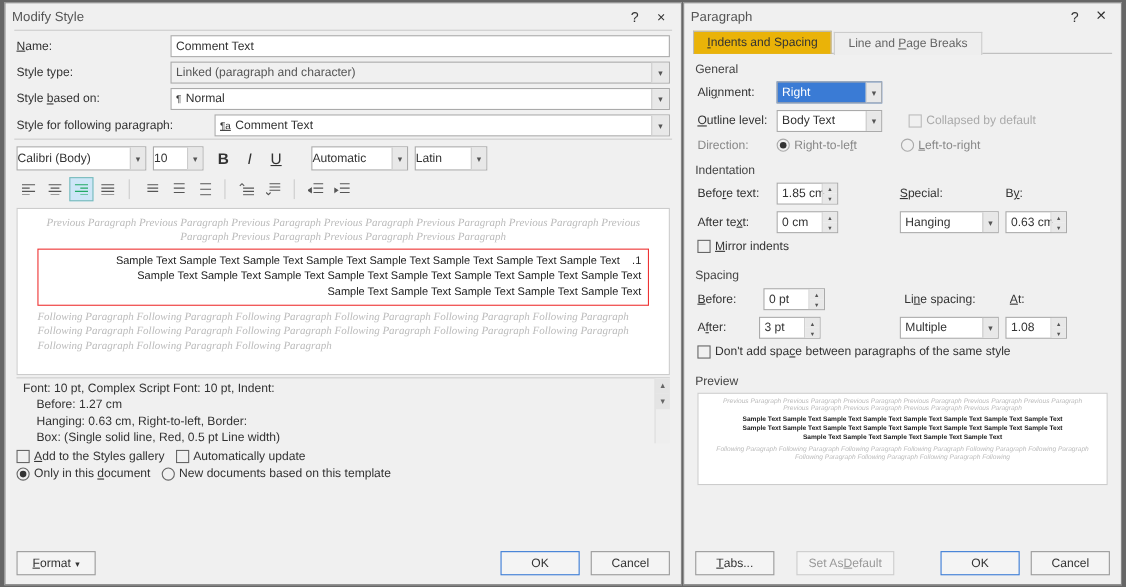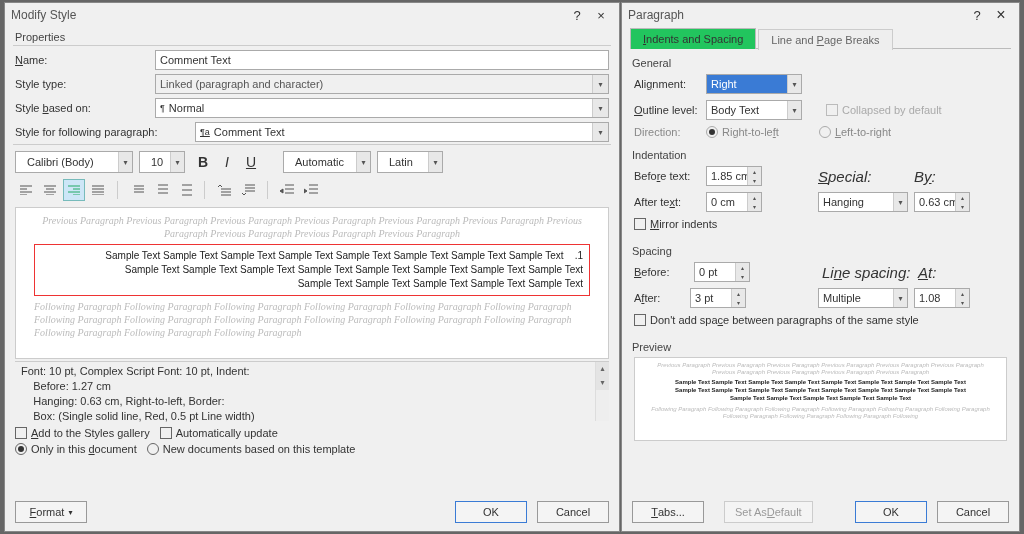--- a/index.html
+++ b/index.html
@@ -12,21 +12,21 @@
   .titlebar .tb-btn { width: 24px; text-align: center; font-size: 13px; color: #333; }
   .section-label { padding: 4px 10px 2px; font-size: 11px; color: #444; }
   .hr-thin { border: none; border-top: 1px solid #ccc; margin: 0 8px 2px; }
   .row { display: flex; align-items: center; padding: 2px 10px; }
   .lbl { width: 140px; font-size: 11px; color: #333; }
   .lbl .u { text-decoration: underline; }
   .field { flex: 1; height: 20px; border: 1px solid #aaa; background: #fff; font-size: 11px; display: flex; align-items: center; padding: 0 4px; position: relative; }
   .field.gray { background: #f0f0f0; color: #555; }
   .field .dd { position: absolute; right: 0; top: 0; width: 16px; height: 18px; border-left: 1px solid #ccc; display:flex;align-items:center;justify-content:center;font-size:8px;color:#555;background:#e8e8e8; }
   .fmt-row { display: flex; align-items: center; padding: 4px 10px; gap: 6px; }
-  .combo { height: 22px; border: 1px solid #aaa; background:#fff; display:flex; align-items:center; font-size:11px; padding:0 11px; position:relative; }
+  .combo { height: 22px; border: 1px solid #aaa; background:#fff; display:flex; align-items:center; font-size:11px; padding:0 0; position:relative; }
   .combo .dd { position:absolute; right:0; top:0; width:14px; height:20px; border-left:1px solid #ccc; display:flex;align-items:center;justify-content:center; font-size:8px; color:#555; background:#e8e8e8;}
   .biu { display:flex; gap:0; }
   .biu .b { width:24px; height:22px; display:flex;align-items:center;justify-content:center; font-family:"Times New Roman",serif; font-size:14px; }
   .tb-row { display:flex; align-items:center; padding: 2px 10px 6px; gap: 2px; }
   .tbtn { width:22px; height:22px; display:flex; align-items:center; justify-content:center; font-size:10px; background:#f0f0f0; color:#444; }
   .tbtn.active { background:#cde6f7; border:1px solid #7bb; }
   .sep { width:1px; height:18px; background:#ccc; margin:0 6px; }
   .preview-box { margin: 0 10px; height: 152px; border:1px solid #ccc; background:#fff; overflow:hidden; padding:6px 18px; }
   .prev-gray { color:#bbb; font-size:10px; text-align:center; font-family:"Times New Roman",serif; font-style:italic; line-height:1.3; }
   .sample-box { border:1px solid #e33; margin: 4px 0; padding: 4px 6px; font-size:10px; text-align:right; line-height:1.4; color:#222; }
@@ -36,49 +36,48 @@
   .check-row { display:flex; align-items:center; padding: 2px 10px; gap: 10px; font-size:11px; }
   .chk, .rad { width:12px; height:12px; border:1px solid #666; margin-right:4px; display:inline-flex;align-items:center;justify-content:center; font-size:9px; }
   .rad { border-radius:50%; }
   .rad.on::after { content:""; width:6px; height:6px; background:#333; border-radius:50%; }
   .btn-row { position:absolute; bottom:8px; left:0; right:0; display:flex; align-items:center; padding: 0 10px; }
   .btn { min-width:72px; height:22px; border:1px solid #999; background:#f4f4f4; display:flex;align-items:center;justify-content:center; font-size:11px; padding:0 10px; }
   .btn.primary { border:1px solid #3a7bd5; }
   .btn .dd2 { margin-left:4px; font-size:8px; }
   
   .tabs { display:flex; border-bottom:1px solid #bbb; margin: 0 8px 4px; }
-  .tab { padding:4px 12px; font-size:11px; border:1px solid #bbb; border-bottom:none; margin-right:2px; background:#22c55e; position:relative; top:1px; }
+  .tab { padding:4px 12px; font-size:11px; border:1px solid #bbb; border-bottom:none; margin-right:2px; background:#eab308; position:relative; top:1px; }
   .tab.inactive { background:#eee; border-color:#ccc; color:#666; top:2px; }
   .prow { display:flex; align-items:center; padding: 3px 12px; font-size:11px; }
   .plbl { width: 72px; }
   .pcombo { width: 96px; height:20px; border:1px solid #aaa; background:#fff; position:relative; display:flex; align-items:center; padding:0 4px; font-size:11px; }
   .pcombo.sel { background:#3a7bd5; color:#fff; }
   .pcombo .dd { position:absolute; right:0; top:0; width:14px; height:18px; border-left:1px solid #ccc; background:#e8e8e8; display:flex;align-items:center;justify-content:center;font-size:8px;color:#555;}
   .spin { width:56px; height:20px; border:1px solid #aaa; background:#fff; display:flex; align-items:center; padding:0 4px; position:relative; font-size:11px; }
   .spin .sb { position:absolute; right:0; top:0; width:14px; height:18px; border-left:1px solid #ccc; display:flex; flex-direction:column; }
   .spin .sb span { flex:1; display:flex;align-items:center;justify-content:center; font-size:6px; color:#555; background:#e8e8e8; }
-  .hdr { font-size:15px; color:#333;font-style:italic; }
+  .hdr { font-size:11px; color:#333; }
   .para-prev-box { margin: 2px 12px 0; height: 84px; border:1px solid #ccc; background:#fff; padding: 4px 10px; overflow:hidden; }
   .pp-gray { color:#bbb; font-size:6px; text-align:center; line-height:1.2; font-style:italic; }
   .pp-black { color:#222; font-size:6px; text-align:center; font-weight:bold; line-height:1.3; margin:3px 0; }
   svg { display:block; }
   .u { text-decoration: underline; }
 </style>
 </head>
 <body>
 
 <div class="dialog modify">
   <div class="titlebar">
     <span>Modify Style</span>
     <span class="spacer"></span>
     <span class="tb-btn">?</span>
     <span class="tb-btn">×</span>
   </div>
 
-  <div class="section-label">Properties</div>
   <hr class="hr-thin">
 
   <div class="row">
     <div class="lbl"><span class="u">N</span>ame:</div>
     <div class="field">
         <span>Comment Text</span>
       </div>
   </div>
   <div class="row">
     <div class="lbl">Style type:</div>

